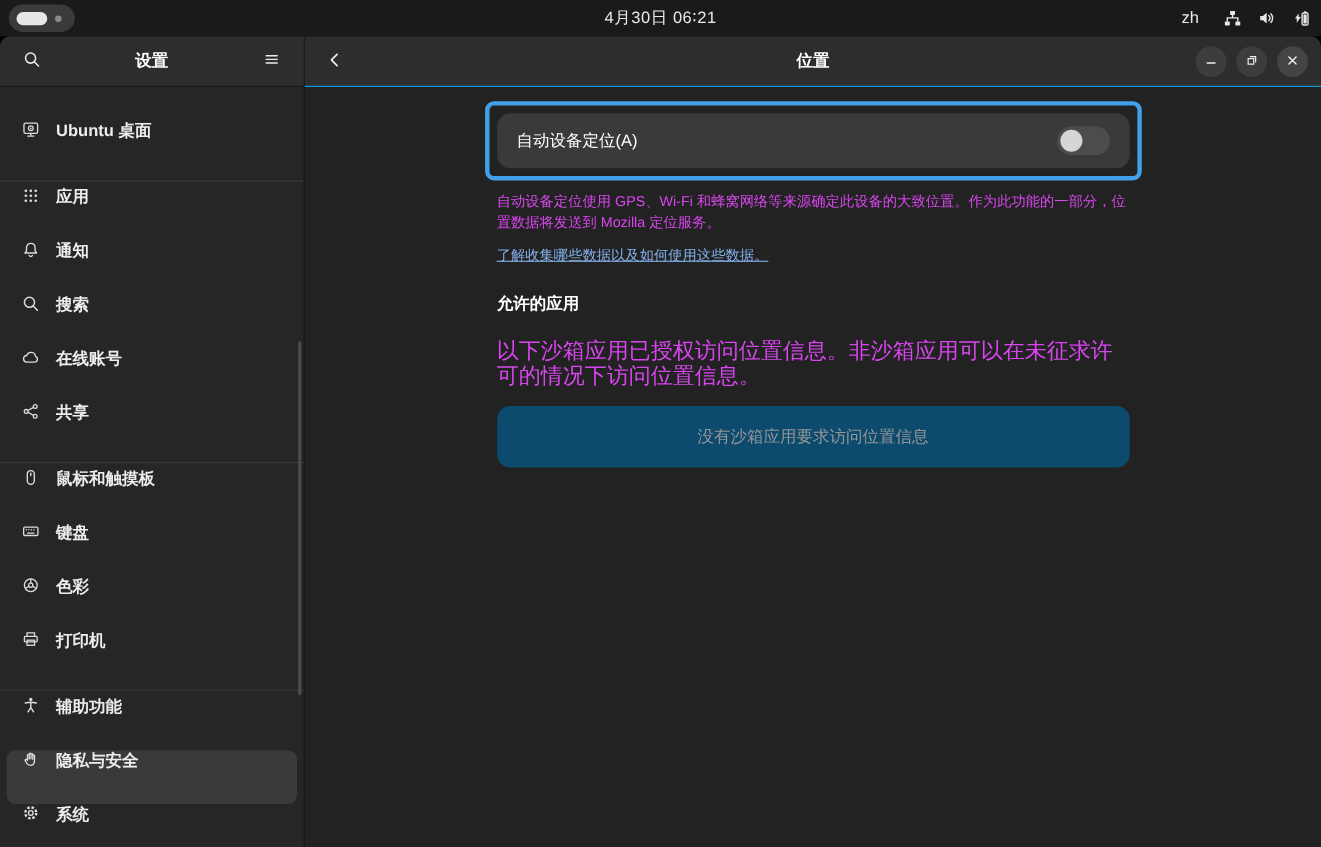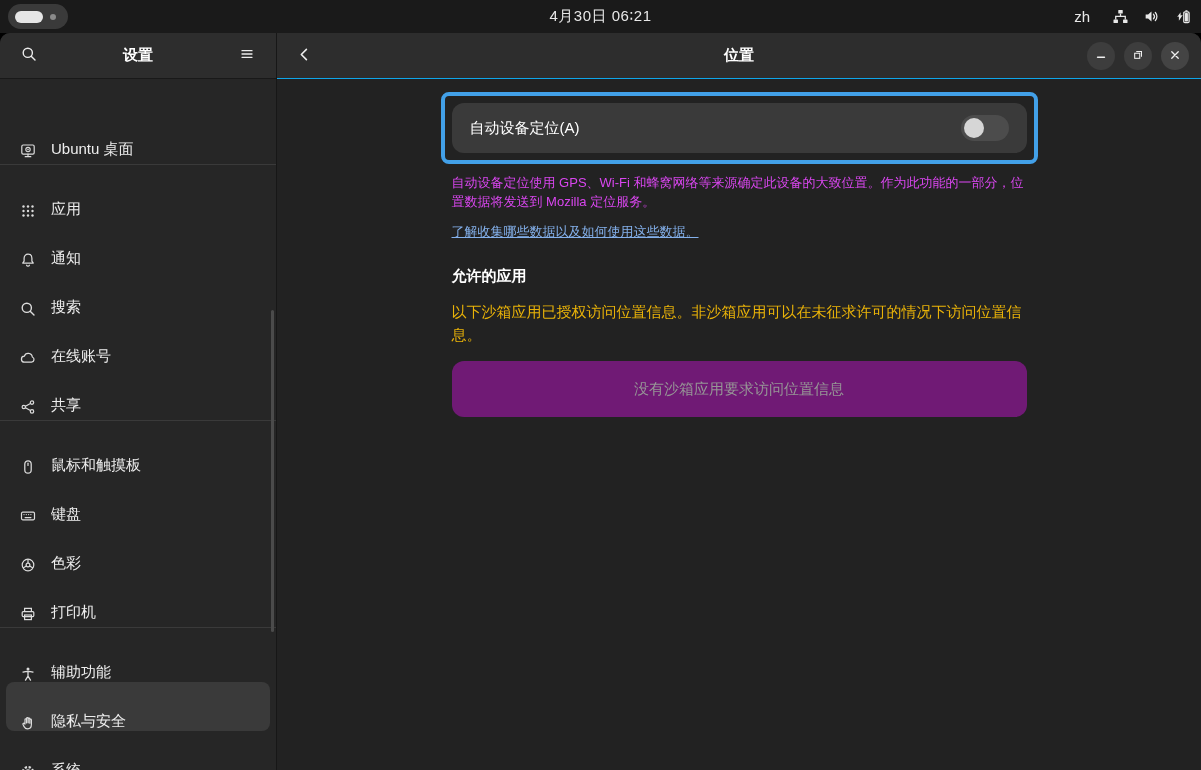--- a/index.html
+++ b/index.html
@@ -24,22 +24,22 @@
 
   
   .sidebar { width:277px; height:100%; background:#262626; border-right:1px solid #171717;
     display:flex; flex-direction:column; position:relative;gap:23px; }
   .sidebar-header { height:46px; flex:0 0 46px; background:#2d2d2d; border-bottom:1px solid #191919;
     display:flex; align-items:center; justify-content:space-between; padding:0 14px; }
   .hdr-btn { width:30px; height:30px; border:none; background:transparent; color:#ececec;
     display:flex; align-items:center; justify-content:center; border-radius:6px; }
   .sidebar-title { color:#fff; font-weight:bold; font-size:15px; }
   .side-list { padding-top:8px; }
-  .side-item { height:49px; display:flex; align-items:flex-end; gap:15px; padding:0 14px;
-    margin:0 6px; border-radius:8px; color:#ededed; }
+  .side-item { height:49px; display:flex; align-items:flex-start; gap:15px; padding:0 14px;
+    margin:0 6px; border-radius:8px; color:#ededed;font-weight:bold; }
   .side-item.selected { background:#3a3a3a; }
   .side-item .icon { width:16px; height:16px; color:#dcdcdc; flex:0 0 16px; }
   .side-label { font-size:15px; }
   .side-divider { height:1px; background:#3a3a3a; margin:5px 0; }
   .side-scrollbar { position:absolute; right:2px; top:277px; width:3px; height:322px;
     background:#4b4b4b; border-radius:2px; }
 
   
   .main { flex:1; height:100%; background:#222222; display:flex; flex-direction:column; }
   .main-header { height:46px; flex:0 0 46px; background:#2d2d2d; border-bottom:1px solid #0ea5e9;
@@ -58,22 +58,22 @@
   .toggle-row { height:50px; background:#3a3a3a; border-radius:12px; display:flex;
     align-items:center; justify-content:space-between; padding:0 18px; }
   .toggle-label { color:#fff; font-size:15px; }
   .switch { width:48px; height:26px; border-radius:13px; background:#4c4c4c; position:relative; }
   .knob { position:absolute; left:3px; top:3px; width:20px; height:20px; border-radius:50%; background:#d6d6d6; }
 
   .desc { margin-top:9px; color:#d946ef; font-size:13px; line-height:19px; }
   .learn-link { display:inline-block; margin-top:12px; color:#84b1ec; font-size:13px;
     text-decoration:underline; cursor:pointer; }
   .section-heading { margin-top:26px; color:#fff; font-size:15px; font-weight:bold; }
-  .section-desc { margin-top:14px; color:#eab308; font-size:15px; line-height:23px; }
-  .empty-card { margin-top:15px; height:56px; background:#701a75; border-radius:12px;
+  .section-desc { margin-top:22px; color:#d946ef; font-size:20px; line-height:23px; }
+  .empty-card { margin-top:15px; height:56px; background:#0c4a6e; border-radius:12px;
     display:flex; align-items:center; justify-content:center; color:#969696; font-size:15px; }
 </style>
 </head>
 <body>
 
 <div class="topbar">
   <div class="ws-pill">
     <span class="ws-active"></span>
     <span class="ws-dot"></span>
   </div>

